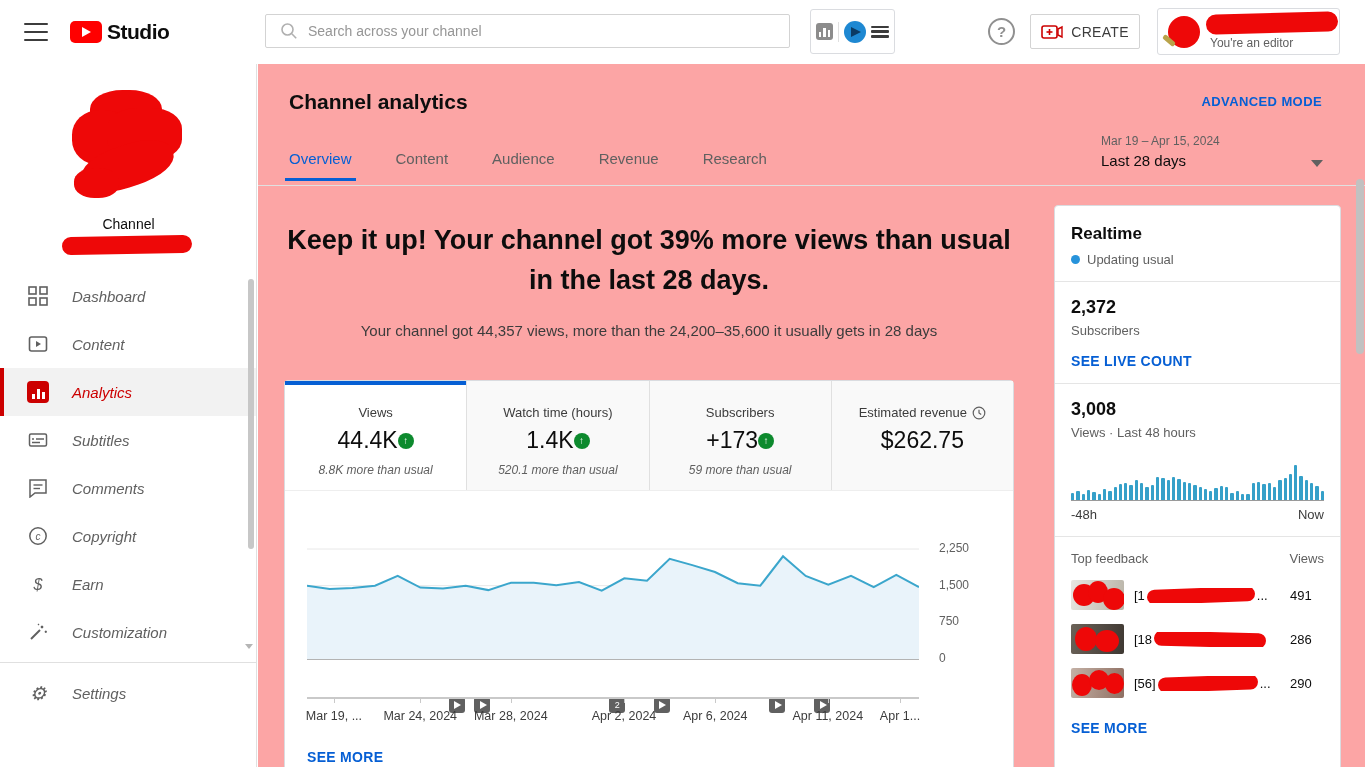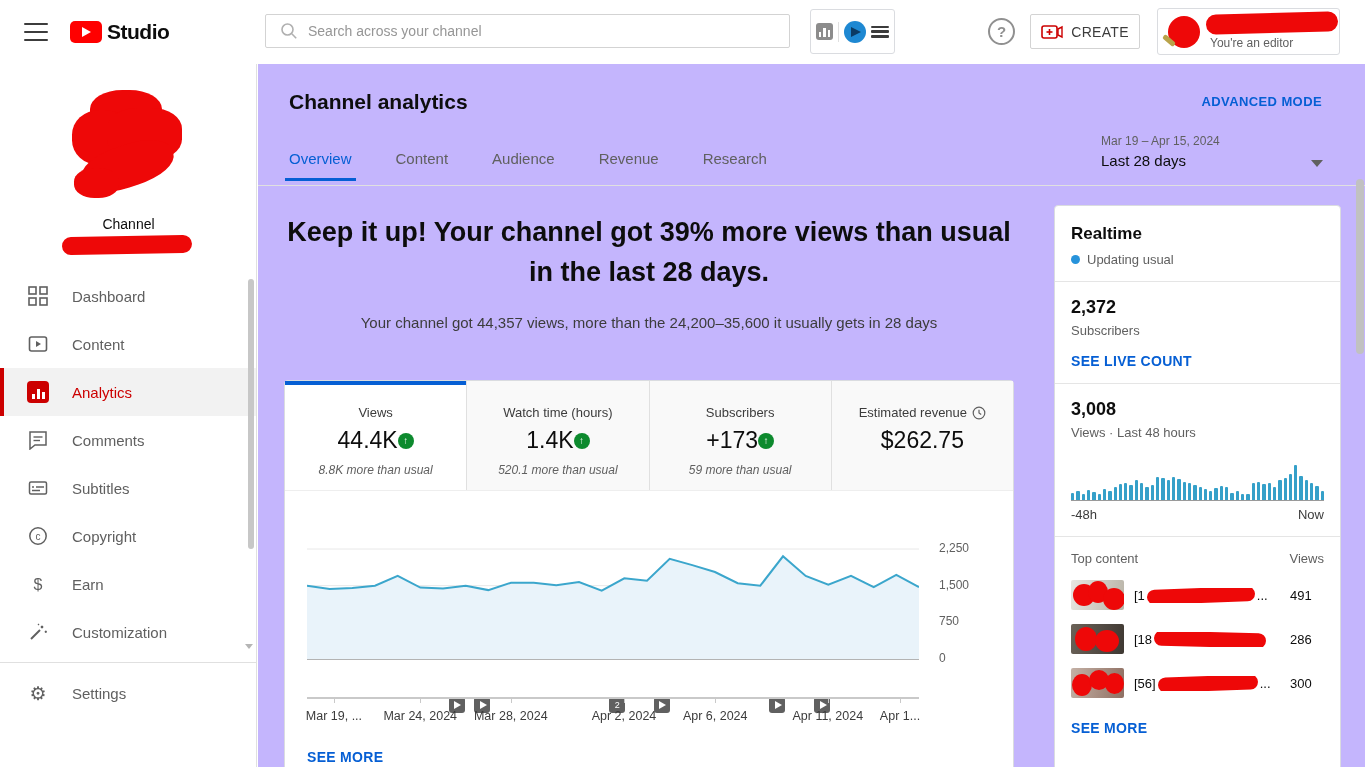--- a/index.html
+++ b/index.html
@@ -35,49 +35,49 @@
   .acct-avatar:after{ content:""; position:absolute; left:-6px; top:22px; width:14px; height:5px; background:#b9a34a; border-radius:2px; transform:rotate(40deg); }
   .acct-name-redact { position:absolute; left:48px; top:4px; width:132px; height:20px; background:#ee0808; border-radius:10px; transform:rotate(-1.5deg); }
   .acct-sub { position:absolute; left:52px; top:27px; font-size:12px; color:#606060; }
 
   
   .sidebar { position:absolute; left:0; top:64px; width:257px; bottom:0; background:#fff; border-right:1px solid #e0e0e0; }
   .ch-avatar { position:absolute; left:72px; top:26px; width:115px; height:105px; }
   .blob { position:absolute; background:#ee0808; border-radius:45%; }
   .ch-label { position:absolute; top:152px; left:0; width:257px; text-align:center; font-size:14px; color:#0d0d0d; }
   .ch-name-redact { position:absolute; left:62px; top:172px; width:130px; height:18px; background:#ee0808; border-radius:9px; transform:rotate(-1deg); }
-  .nav { position:absolute; top:208px; left:0; width:256px; }
+  .nav { position:absolute; top:208px; left:0; width:256px;font-style:italic; }
   .nav-item { height:48px; display:flex; align-items:center; cursor:pointer; position:relative; }
   .nav-item .nico { width:24px; height:24px; margin-left:26px; display:flex; align-items:center; justify-content:center; color:#606060; }
   .nav-item .nlabel { margin-left:22px; font-size:15px; color:#606060; }
   .nav-item.active { background:#f2f2f2; }
   .nav-item.active:before { content:""; position:absolute; left:0; top:0; bottom:0; width:4px; background:#c00; }
   .nav-item.active .nlabel { color:#c00; font-weight:500; }
   .an-icon { width:22px; height:22px; background:#c00; border-radius:4px; display:flex; align-items:flex-end; justify-content:center; gap:2px; padding:4px; }
   .an-icon i { display:block; width:3px; background:#fff; }
   .nav-divider { height:1px; background:#e0e0e0; margin:6px 0; }
   .side-scroll { position:absolute; right:2px; top:215px; width:6px; height:270px; background:#c7c7c7; border-radius:3px; }
   .side-scroll-arrow { position:absolute; right:3px; top:580px; width:0; height:0; border-left:4px solid transparent; border-right:4px solid transparent; border-top:5px solid #b5b5b5; }
 
   
-  .main { position:absolute; left:258px; top:64px; right:0; bottom:0; background:#c4b5fd; }
+  .main { position:absolute; left:258px; top:64px; right:0; bottom:0; background:#fca5a5; }
   .page-title { position:absolute; left:31px; top:26px; font-size:21px; font-weight:bold; color:#0d0d0d; }
   .advanced-mode { position:absolute; right:43px; top:30px; font-size:13px; font-weight:bold; letter-spacing:0.4px; color:#065fd4; cursor:pointer; }
   .tabs { position:absolute; left:31px; top:86px; display:flex; gap:44px; }
   .tab { font-size:15px; color:#606060; padding-bottom:14px; cursor:pointer; position:relative; }
   .tab.active { color:#065fd4; font-weight:500; }
   .tab.active:after { content:""; position:absolute; left:-4px; right:-4px; bottom:0; height:3px; background:#065fd4; }
   .tabs-rule { position:absolute; left:0; right:0; top:121px; height:1px; background:#e0e0e0; }
   .datepicker { position:absolute; left:843px; top:70px; cursor:pointer; }
   .dp-range { font-size:12px; color:#606060; }
   .dp-period { font-size:15px; color:#0d0d0d; margin-top:4px; }
   .dp-caret { position:absolute; left:210px; top:26px; width:0; height:0; border-left:6px solid transparent; border-right:6px solid transparent; border-top:7px solid #606060; }
 
   .banner { position:absolute; left:26px; top:148px; width:730px; text-align:center; }
-  .banner h1 { font-size:27px; line-height:40px; font-weight:bold; color:#0d0d0d; }
+  .banner h1 { font-size:27px; line-height:40px; font-weight:bold; color:#0d0d0d;margin-top:8px; }
   .banner p { margin-top:22px; font-size:15px; color:#3c3c3c; }
 
   
   .chart-card { position:absolute; left:26px; top:316px; width:730px; height:460px; border:1px solid #dadce0; border-radius:4px 4px 0 0; background:#fff; }
   .metric-strip { display:flex; height:110px; border-bottom:1px solid #eee; }
   .metric { flex:1; background:#f9f9f9; border-right:1px solid #e0e0e0; text-align:center; padding-top:22px; position:relative; cursor:pointer; }
   .metric:last-child { border-right:none; }
   .metric.active { background:#fff; }
   .metric.active:before { content:""; position:absolute; top:0; left:0; right:0; height:4px; background:#065fd4; }
   .m-label { font-size:13px; color:#3c3c3c; display:inline-flex; align-items:center; gap:5px; }
@@ -209,37 +209,37 @@
               <i style="height:5px"></i>
               <i style="height:10px"></i>
               <i style="height:7px"></i>
             </span>
           </span>
         <span class="nlabel">Analytics</span>
       </div>
       <div class="nav-item">
         <span class="nico">
             <svg width="20" height="20" viewBox="0 0 20 20">
-              <path d="M2 2 H18 V15 H7 L2 19 Z" fill="none" stroke="#606060" stroke-width="1.5"></path>
-              <line x1="5.5" y1="7" x2="14.5" y2="7" stroke="#606060" stroke-width="1.4"></line>
-              <line x1="5.5" y1="10.5" x2="12" y2="10.5" stroke="#606060" stroke-width="1.4"></line>
-            </svg>
-          </span>
-        <span class="nlabel">Comments</span>
-      </div>
-      <div class="nav-item">
-        <span class="nico">
-            <svg width="20" height="20" viewBox="0 0 20 20">
               <rect x="1.5" y="4" width="17" height="12" rx="1.5" fill="none" stroke="#606060" stroke-width="1.5"></rect>
               <line x1="4" y1="9" x2="6" y2="9" stroke="#606060" stroke-width="1.5"></line>
               <line x1="8" y1="9" x2="16" y2="9" stroke="#606060" stroke-width="1.5"></line>
               <line x1="4" y1="12.5" x2="12" y2="12.5" stroke="#606060" stroke-width="1.5"></line>
             </svg>
           </span>
         <span class="nlabel">Subtitles</span>
+      </div>
+      <div class="nav-item">
+        <span class="nico">
+            <svg width="20" height="20" viewBox="0 0 20 20">
+              <path d="M2 2 H18 V15 H7 L2 19 Z" fill="none" stroke="#606060" stroke-width="1.5"></path>
+              <line x1="5.5" y1="7" x2="14.5" y2="7" stroke="#606060" stroke-width="1.4"></line>
+              <line x1="5.5" y1="10.5" x2="12" y2="10.5" stroke="#606060" stroke-width="1.4"></line>
+            </svg>
+          </span>
+        <span class="nlabel">Comments</span>
       </div>
       <div class="nav-item">
         <span class="nico">
             <svg width="20" height="20" viewBox="0 0 20 20">
               <circle cx="10" cy="10" r="8.2" fill="none" stroke="#606060" stroke-width="1.5"></circle>
               <text x="10" y="13.6" text-anchor="middle" font-size="10" fill="#606060" font-family="Liberation Sans, sans-serif">c</text>
             </svg>
           </span>
         <span class="nlabel">Copyright</span>
       </div>
@@ -454,21 +454,21 @@
           <i style="height: 30%; background: rgb(53, 160, 201);"></i>
           <i style="height: 20%; background: rgb(53, 160, 201);"></i>
         </div>
       <div class="rt-baseline"></div>
       <div class="rt-axis">
         <span>-48h</span>
         <span>Now</span>
       </div>
       <div class="rt-div"></div>
       <div class="tc-head">
-        <span>Top content</span>
+        <span>Top feedback</span>
         <span>Views</span>
       </div>
 
       <div class="tc-row">
         <div class="tc-thumb" style="background:linear-gradient(100deg,#e8e6e1,#b9b4a8);">
           <span class="b" style="left:2px;top:4px;width:22px;height:22px;"></span>
             <span class="b" style="left:17px;top:1px;width:20px;height:22px;"></span>
             <span class="b" style="left:32px;top:8px;width:22px;height:22px;"></span>
         </div>
         <div class="tc-title">
@@ -494,21 +494,21 @@
         <div class="tc-thumb" style="background:linear-gradient(100deg,#c4b1a6,#8f6f62);">
           <span class="b" style="left:1px;top:6px;width:20px;height:22px;"></span>
             <span class="b" style="left:18px;top:2px;width:20px;height:20px;"></span>
             <span class="b" style="left:34px;top:5px;width:19px;height:21px;"></span>
         </div>
         <div class="tc-title">
             <span>[56]</span>
             <span class="tc-redact" style="width:100px; transform:rotate(-2deg);"></span>
             <span>...</span>
           </div>
-        <div class="tc-views">300</div>
+        <div class="tc-views">290</div>
       </div>
 
       <div class="rt-link" style="margin-top:22px;">SEE MORE</div>
     </div>
 
     <div class="page-scrollbar"></div>
   </div>
 </div>
 
 </body></html>

